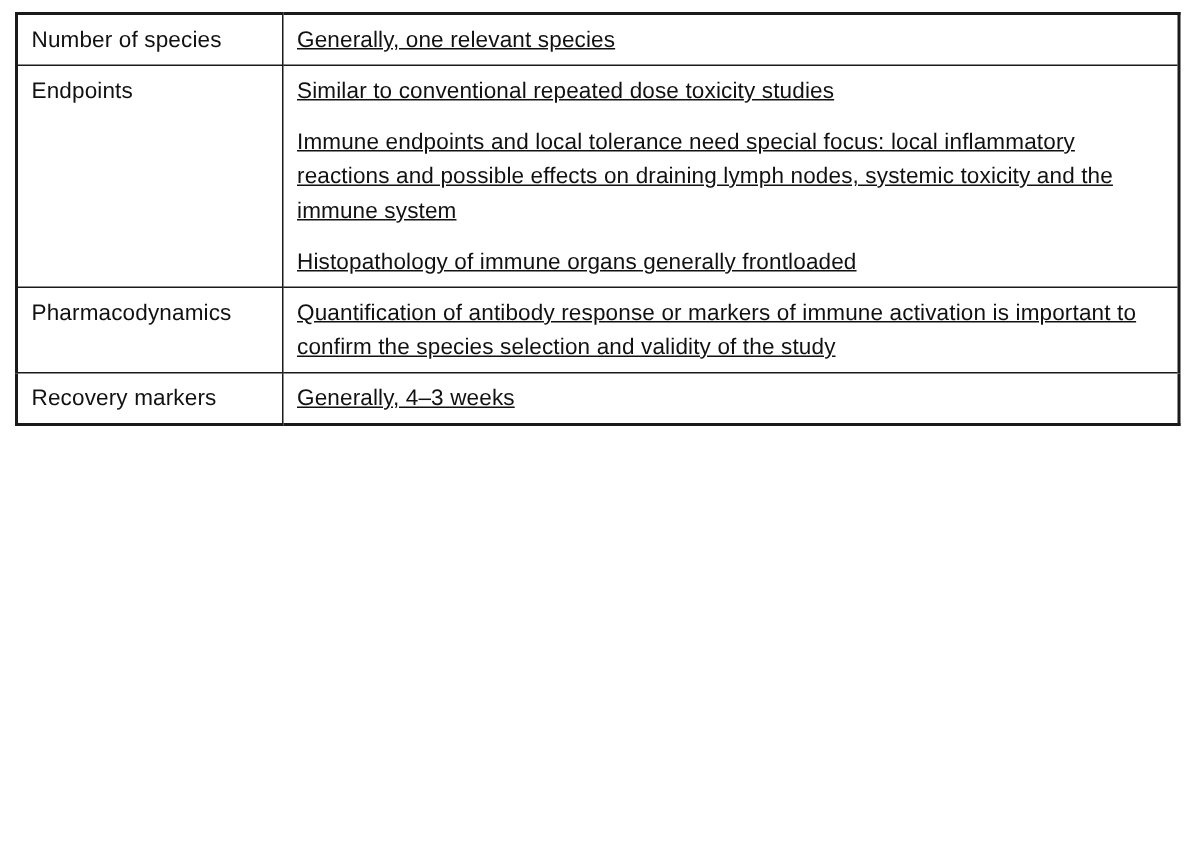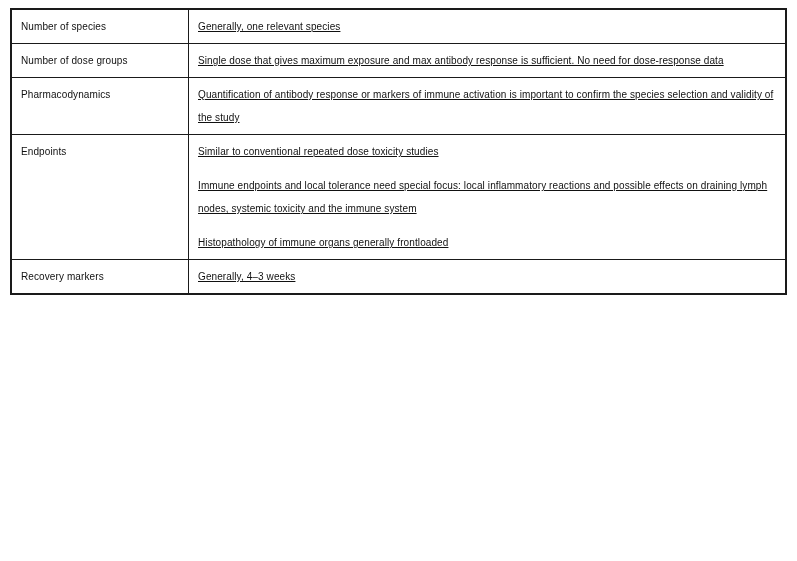--- a/index.html
+++ b/index.html
@@ -23,21 +23,21 @@
     top: 8px;
     width: 777px;
     border-collapse: collapse;
     table-layout: fixed;
     background: #ffffff;
   }
   table.spec-table td {
     border: 1px solid #1a1a1a;
     vertical-align: top;
     padding: 5px 9px 5px 9px;
-    font-size: 10px;
+    font-size: 15px;
     line-height: 23px;
     color: #111111;
     letter-spacing: 0.1px;
   }
   
   table.spec-table {
     border: 2px solid #1a1a1a;
   }
   table.spec-table tr:first-child td { border-top-width: 2px; }
   table.spec-table tr:last-child td { border-bottom-width: 2px; }
@@ -63,42 +63,34 @@
       <tr>
         <td class="label-cell">
           <p>Number of species</p>
         </td>
         <td class="content-cell">
           <p>Generally, one relevant species</p>
         </td>
       </tr>
       <tr>
         <td class="label-cell">
-          <p>Number of dose groups</p>
+          <p>Endpoints</p>
         </td>
         <td class="content-cell">
-          <p>Single dose that gives maximum exposure and max antibody response is sufficient. No need for dose-response data</p>
+          <p>Similar to conventional repeated dose toxicity studies</p>
+          <p>Immune endpoints and local tolerance need special focus: local inflammatory reactions and possible effects on draining lymph nodes, systemic toxicity and the immune system</p>
+          <p>Histopathology of immune organs generally frontloaded</p>
         </td>
       </tr>
       <tr>
         <td class="label-cell">
           <p>Pharmacodynamics</p>
         </td>
         <td class="content-cell">
           <p>Quantification of antibody response or markers of immune activation is important to confirm the species selection and validity of the study</p>
-        </td>
-      </tr>
-      <tr>
-        <td class="label-cell">
-          <p>Endpoints</p>
-        </td>
-        <td class="content-cell">
-          <p>Similar to conventional repeated dose toxicity studies</p>
-          <p>Immune endpoints and local tolerance need special focus: local inflammatory reactions and possible effects on draining lymph nodes, systemic toxicity and the immune system</p>
-          <p>Histopathology of immune organs generally frontloaded</p>
         </td>
       </tr>
       <tr>
         <td class="label-cell">
           <p>Recovery markers</p>
         </td>
         <td class="content-cell">
           <p>Generally, 4–3 weeks</p>
         </td>
       </tr>

